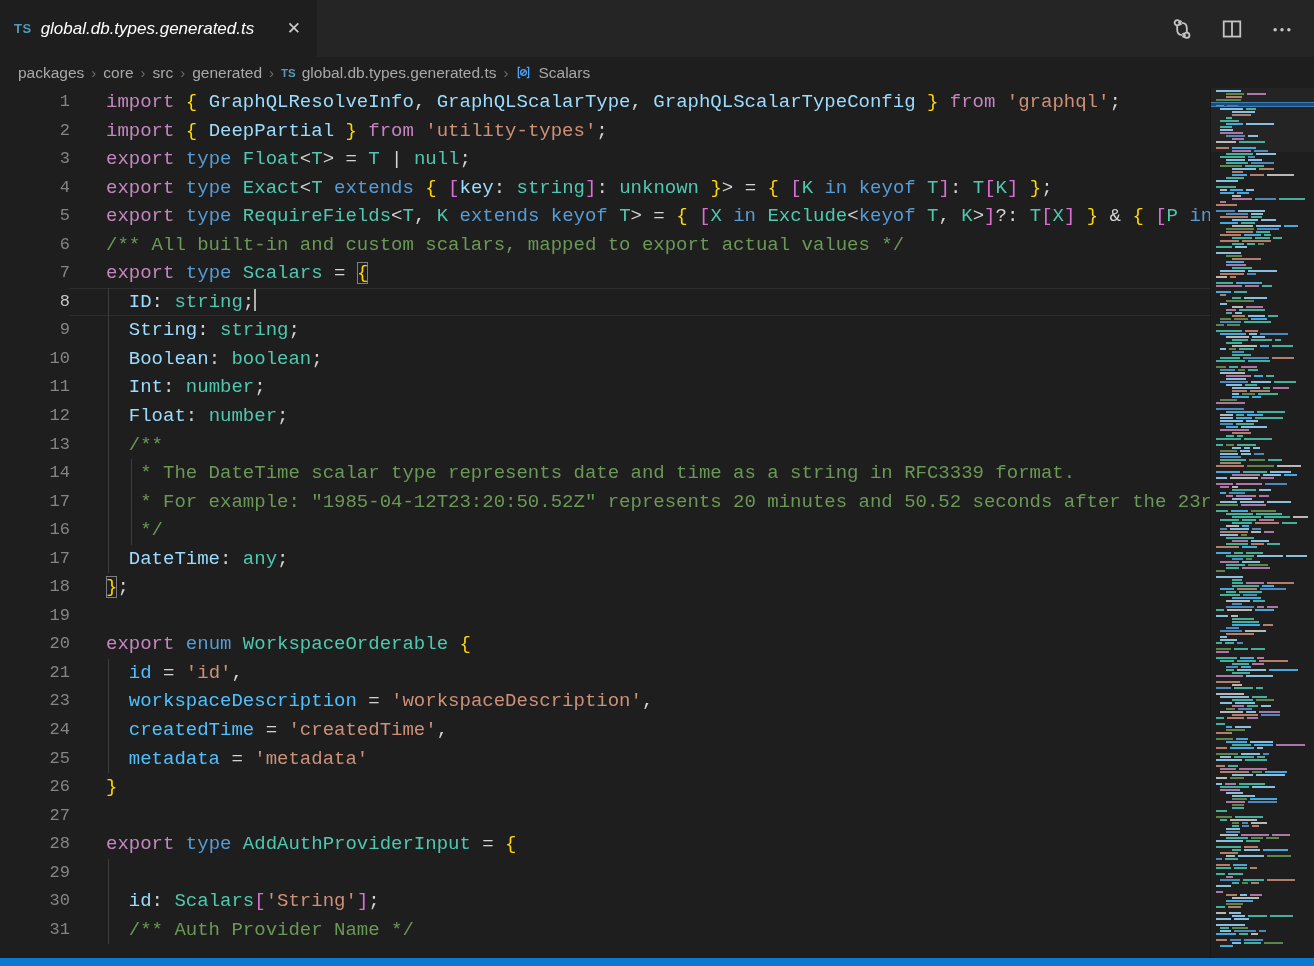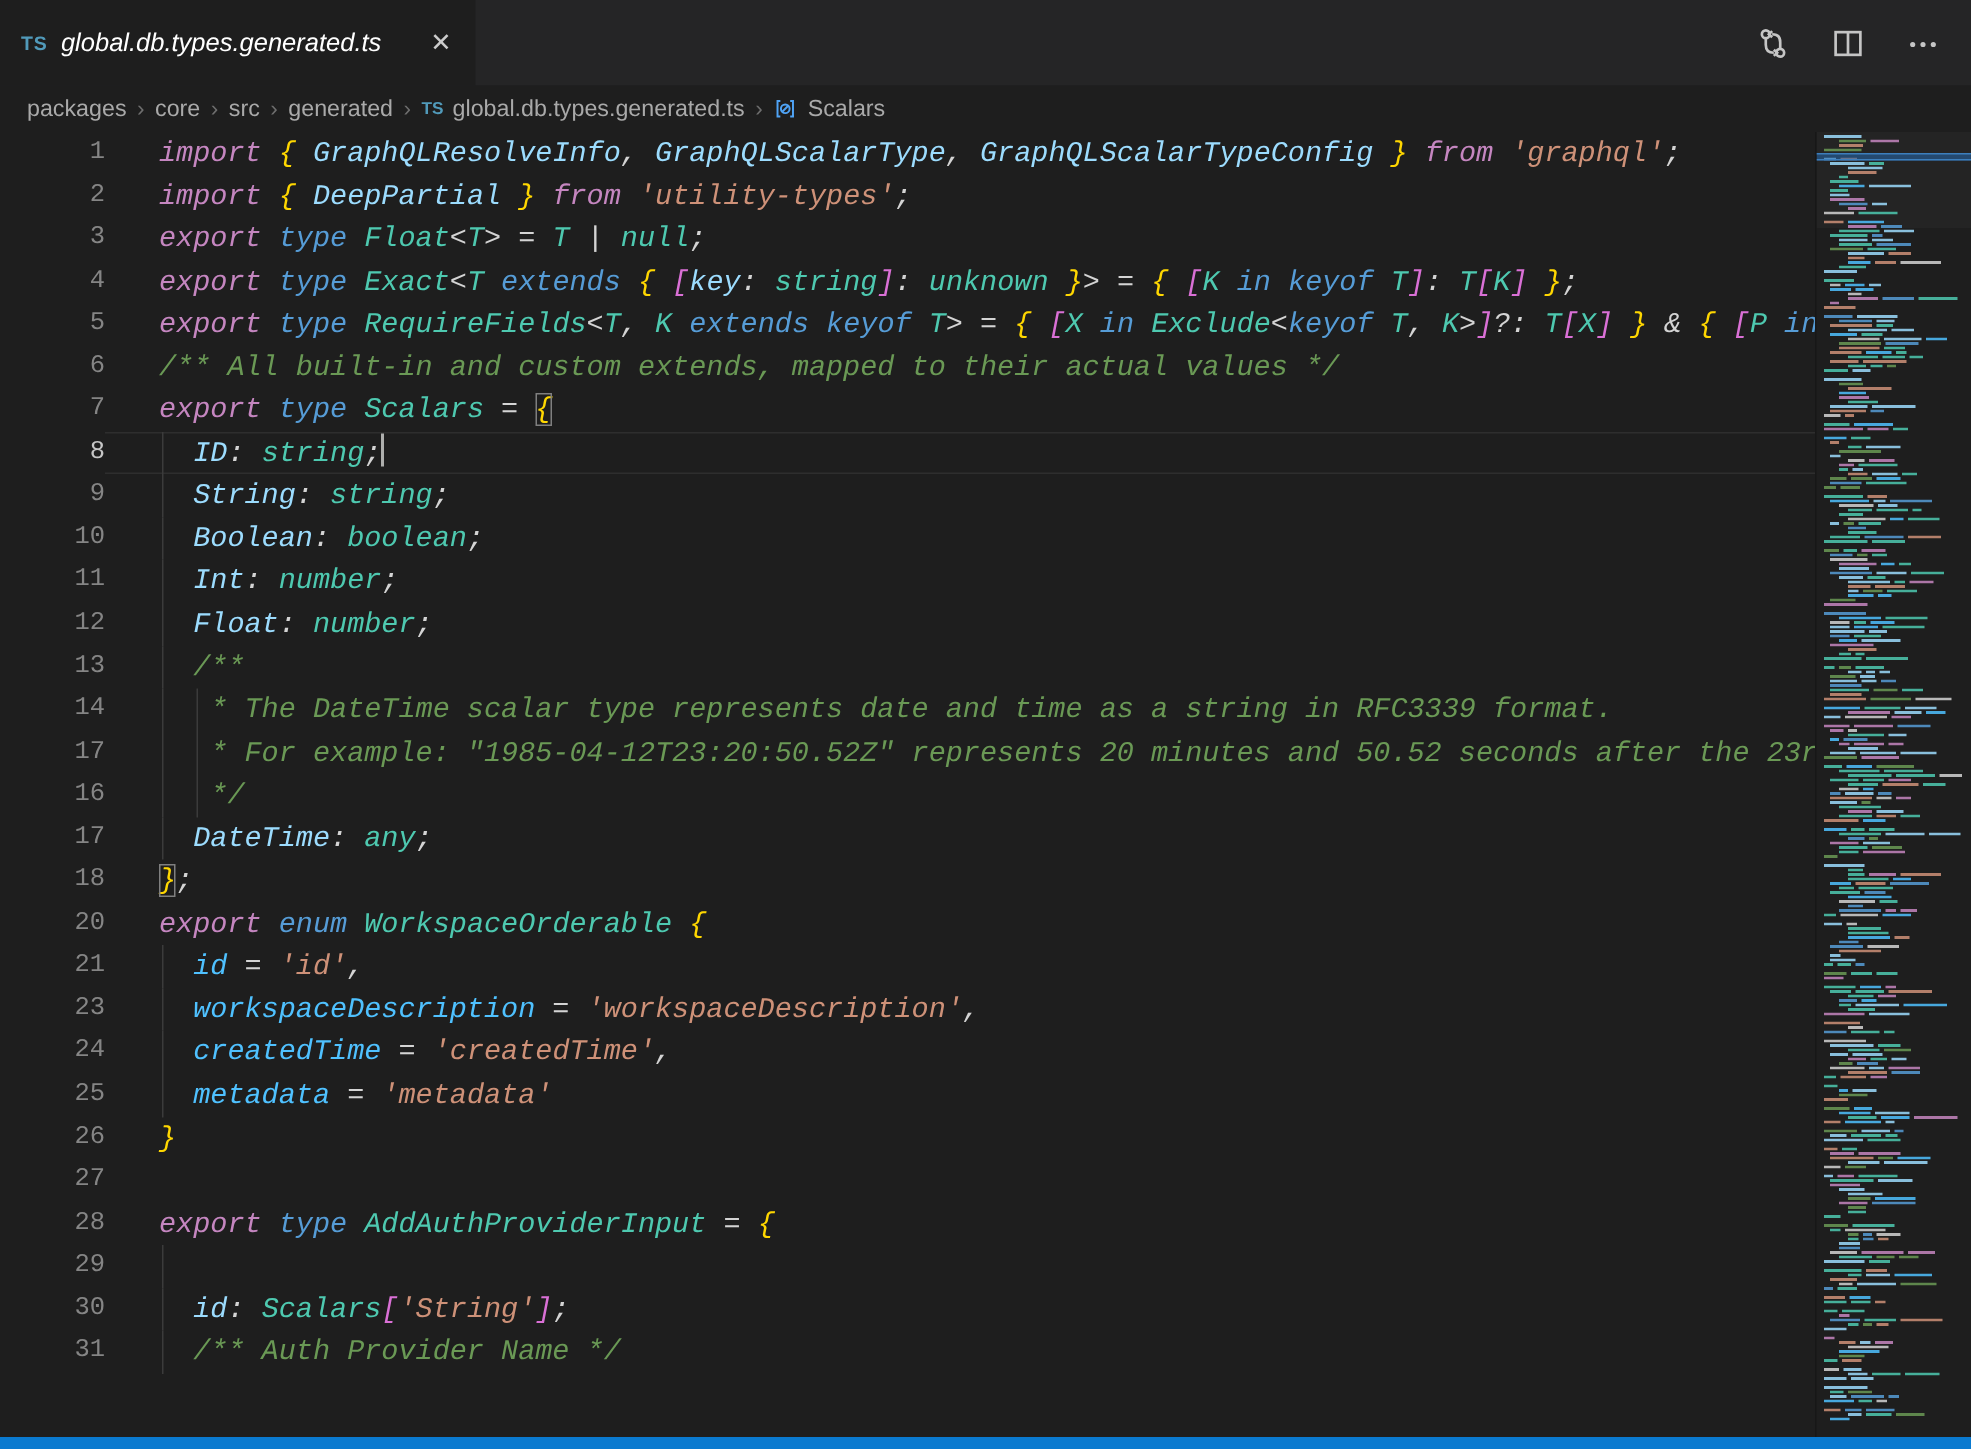--- a/index.html
+++ b/index.html
@@ -34,21 +34,21 @@
   .sym-icon svg{ display:block; margin:0 1px; }
   
   .editor { flex:1; display:flex; overflow:hidden; position:relative; }
   .code-area { flex:1; overflow:hidden; font-family:"Liberation Mono","DejaVu Sans Mono",monospace; }
   .row { display:flex; height:28.55px; line-height:28.55px; width:100%; }
   .ln {
     flex:none; width:70px; text-align:right; color:#858585; font-size:17px;
     user-select:none; cursor:pointer;
   }
   .row.cur .ln { color:#C6C6C6; }
-  .ltext { flex:1; position:relative; padding-left:36px; white-space:pre; font-size:19px; color:#D4D4D4; cursor:text;font-style:italic; }
+  .ltext { flex:1; position:relative; padding-left:36px; white-space:pre; font-size:19px; color:#D4D4D4; cursor:text; }
   .row.cur .ltext { box-shadow: inset 0 1px 0 #2e2e2e, inset 0 -1px 0 #2e2e2e; }
   .guide { position:absolute; left:38px; top:0; bottom:0; width:0; border-left:1px solid #3b3b3b; }
   .guide2 { position:absolute; left:61px; top:0; bottom:0; width:0; border-left:1px solid #3b3b3b; }
   .tok-kw  { color:#C586C0; } .tok-kw2 { color:#569CD6; }
   .tok-typ { color:#4EC9B0; } .tok-vr  { color:#9CDCFE; }
   .tok-enm { color:#4FC1FF; } .tok-str { color:#CE9178; }
   .tok-com { color:#6A9955; } .tok-pun { color:#D4D4D4; }
   .tok-b1  { color:#FFD700; } .tok-b2  { color:#DA70D6; }
   .tok-b1m { color:#FFD700; outline:1px solid #7f7f7f; outline-offset:-1px; }
   .cursor { display:inline-block; width:2px; height:22px; background:#AEAFAD; vertical-align:-4px; }
@@ -145,21 +145,21 @@
           <div class="row">
             <span class="ln">4</span>
             <span class="ltext"><span class="tok-kw">export</span><span class="tok-kw2"> type</span><span class="tok-typ"> Exact</span><span class="tok-pun">&lt;</span><span class="tok-typ">T</span><span class="tok-kw2"> extends</span><span class="tok-pun"> </span><span class="tok-b1">{</span><span class="tok-pun"> </span><span class="tok-b2">[</span><span class="tok-vr">key</span><span class="tok-pun">: </span><span class="tok-typ">string</span><span class="tok-b2">]</span><span class="tok-pun">: </span><span class="tok-typ">unknown</span><span class="tok-pun"> </span><span class="tok-b1">}</span><span class="tok-pun">&gt; = </span><span class="tok-b1">{</span><span class="tok-pun"> </span><span class="tok-b2">[</span><span class="tok-typ">K</span><span class="tok-kw2"> in</span><span class="tok-kw2"> keyof</span><span class="tok-typ"> T</span><span class="tok-b2">]</span><span class="tok-pun">: </span><span class="tok-typ">T</span><span class="tok-b2">[</span><span class="tok-typ">K</span><span class="tok-b2">]</span><span class="tok-pun"> </span><span class="tok-b1">}</span><span class="tok-pun">;</span></span>
           </div>
           <div class="row">
             <span class="ln">5</span>
             <span class="ltext"><span class="tok-kw">export</span><span class="tok-kw2"> type</span><span class="tok-typ"> RequireFields</span><span class="tok-pun">&lt;</span><span class="tok-typ">T</span><span class="tok-pun">, </span><span class="tok-typ">K</span><span class="tok-kw2"> extends</span><span class="tok-kw2"> keyof</span><span class="tok-typ"> T</span><span class="tok-pun">&gt; = </span><span class="tok-b1">{</span><span class="tok-pun"> </span><span class="tok-b2">[</span><span class="tok-typ">X</span><span class="tok-kw2"> in</span><span class="tok-typ"> Exclude</span><span class="tok-pun">&lt;</span><span class="tok-kw2">keyof</span><span class="tok-typ"> T</span><span class="tok-pun">, </span><span class="tok-typ">K</span><span class="tok-pun">&gt;</span><span class="tok-b2">]</span><span class="tok-pun">?: </span><span class="tok-typ">T</span><span class="tok-b2">[</span><span class="tok-typ">X</span><span class="tok-b2">]</span><span class="tok-pun"> </span><span class="tok-b1">}</span><span class="tok-pun"> &amp; </span><span class="tok-b1">{</span><span class="tok-pun"> </span><span class="tok-b2">[</span><span class="tok-typ">P</span><span class="tok-kw2"> in</span></span>
           </div>
           <div class="row">
             <span class="ln">6</span>
-            <span class="ltext"><span class="tok-com">/** All built-in and custom extends, mapped to their actual values */</span></span>
+            <span class="ltext"><span class="tok-com">/** All built-in and custom scalars, mapped to export actual values */</span></span>
           </div>
           <div class="row">
             <span class="ln">7</span>
             <span class="ltext"><span class="tok-kw">export</span><span class="tok-kw2"> type</span><span class="tok-typ"> Scalars</span><span class="tok-pun"> = </span><span class="tok-b1m">{</span></span>
           </div>
           <div class="row cur">
             <span class="ln">8</span>
             <span class="ltext"><span class="guide"></span><span class="tok-vr">  ID</span><span class="tok-pun">: </span><span class="tok-typ">string</span><span class="tok-pun">;</span><span class="cursor"></span></span>
           </div>
           <div class="row">
@@ -194,20 +194,24 @@
             <span class="ln">16</span>
             <span class="ltext"><span class="guide"></span><span class="guide2"></span><span class="tok-com">   */</span></span>
           </div>
           <div class="row">
             <span class="ln">17</span>
             <span class="ltext"><span class="guide"></span><span class="tok-vr">  DateTime</span><span class="tok-pun">: </span><span class="tok-typ">any</span><span class="tok-pun">;</span></span>
           </div>
           <div class="row">
             <span class="ln">18</span>
             <span class="ltext"><span class="tok-b1m">}</span><span class="tok-pun">;</span></span>
+          </div>
+          <div class="row">
+            <span class="ln">19</span>
+            <span class="ltext"></span>
           </div>
           <div class="row">
             <span class="ln">20</span>
             <span class="ltext"><span class="tok-kw">export</span><span class="tok-kw2"> enum</span><span class="tok-typ"> WorkspaceOrderable</span><span class="tok-pun"> </span><span class="tok-b1">{</span></span>
           </div>
           <div class="row">
             <span class="ln">21</span>
             <span class="ltext"><span class="guide"></span><span class="tok-enm">  id</span><span class="tok-pun"> = </span><span class="tok-str">'id'</span><span class="tok-pun">,</span></span>
           </div>
           <div class="row">

